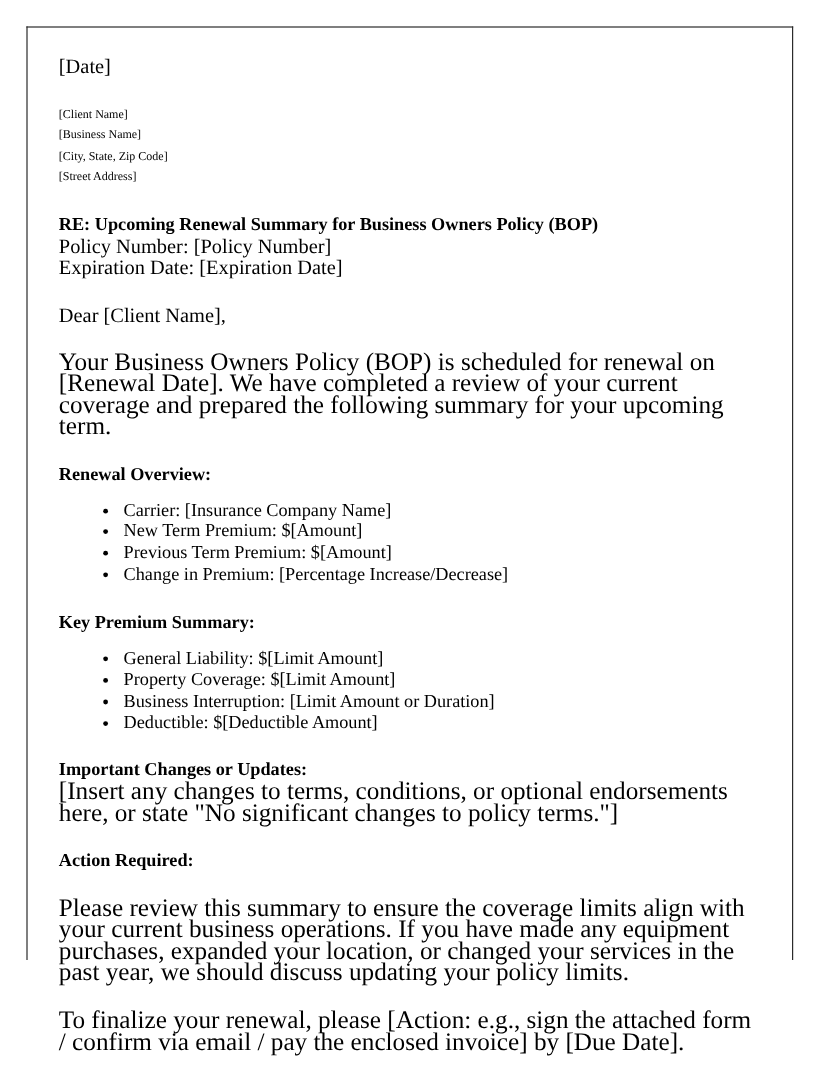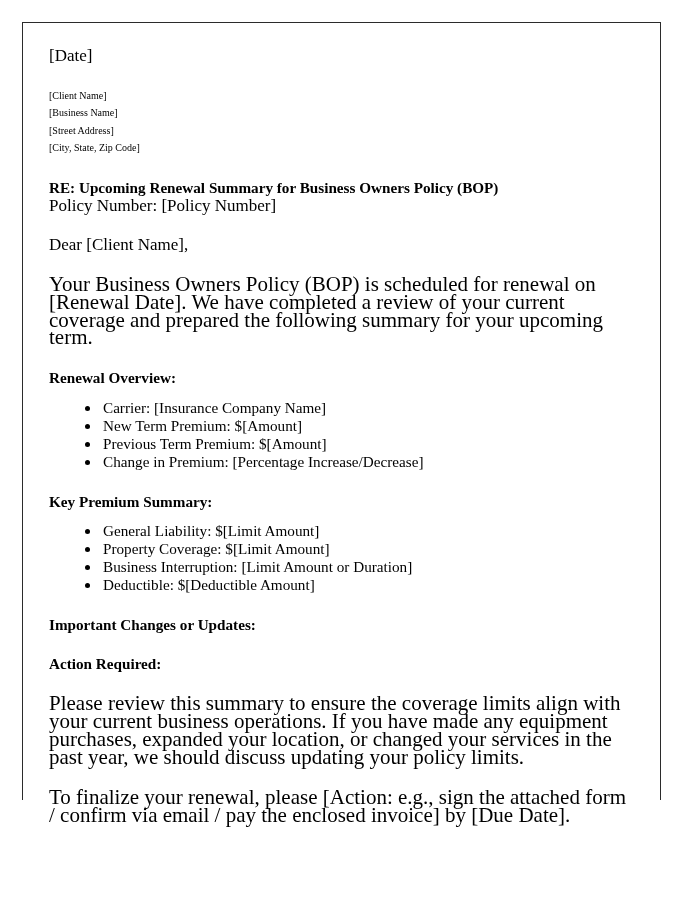--- a/index.html
+++ b/index.html
@@ -73,28 +73,29 @@
 <div id="page">
   <div id="content">
 
     <div class="line">[Date]</div>
 
     <div class="gap-lg"></div>
 
     <div>
       <div class="addr-line">[Client Name]</div>
       <div class="addr-line">[Business Name]</div>
+      <div class="addr-line">[City, State, Zip Code]</div>
       <div class="addr-line">[Street Address]</div>
-      <div class="addr-line">[City, State, Zip Code]</div>
     </div>
 
     <div class="gap-lg"></div>
 
     <div class="heading">RE: Upcoming Renewal Summary for Business Owners Policy (BOP)</div>
     <div class="line">Policy Number: [Policy Number]</div>
+    <div class="line">Expiration Date: [Expiration Date]</div>
 
     <div class="gap-lg"></div>
 
     <div class="line">Dear [Client Name],</div>
 
     <div class="gap-lg"></div>
 
     <div class="block">Your Business Owners Policy (BOP) is scheduled for renewal on [Renewal Date]. We have completed a review of your current coverage and prepared the following summary for your upcoming term.</div>
 
     <div class="gap-lg"></div>
@@ -119,20 +120,21 @@
     <ul class="bullets">
       <li><b class="inline-strong">General Liability:</b> <span>$[Limit Amount]</span></li>
       <li><b class="inline-strong">Property Coverage:</b> <span>$[Limit Amount]</span></li>
       <li><b class="inline-strong">Business Interruption:</b> <span>[Limit Amount or Duration]</span></li>
       <li><b class="inline-strong">Deductible:</b> <span>$[Deductible Amount]</span></li>
     </ul>
 
     <div class="gap-lg"></div>
 
     <div class="heading">Important Changes or Updates:</div>
+    <div class="block">[Insert any changes to terms, conditions, or optional endorsements here, or state "No significant changes to policy terms."]</div>
 
     <div class="gap-lg"></div>
 
     <div class="heading">Action Required:</div>
 
     <div class="gap-lg"></div>
 
     <div class="block">Please review this summary to ensure the coverage limits align with your current business operations. If you have made any equipment purchases, expanded your location, or changed your services in the past year, we should discuss updating your policy limits.</div>
 
     <div class="gap-lg"></div>

